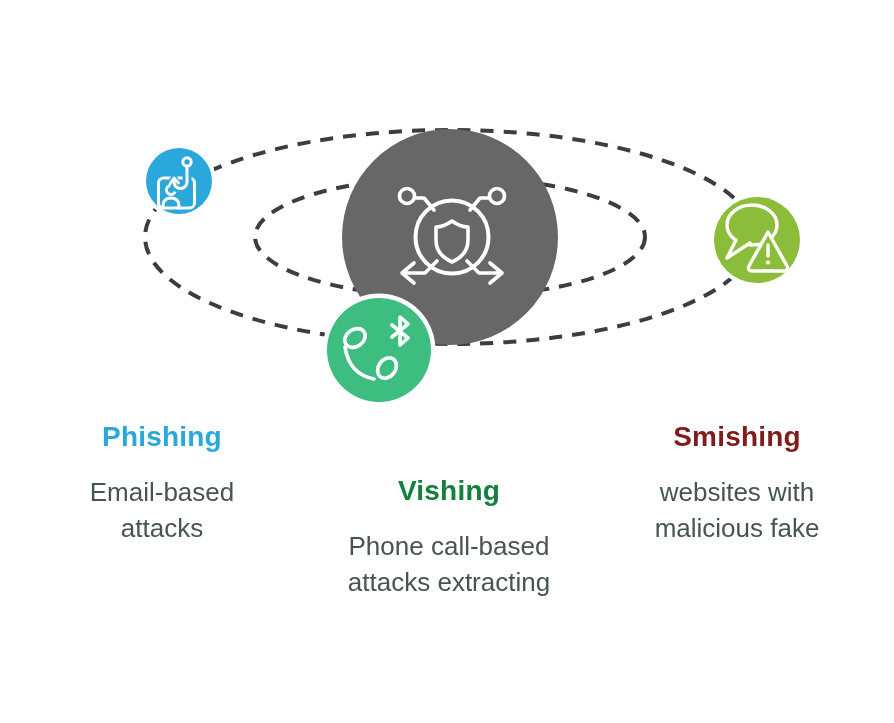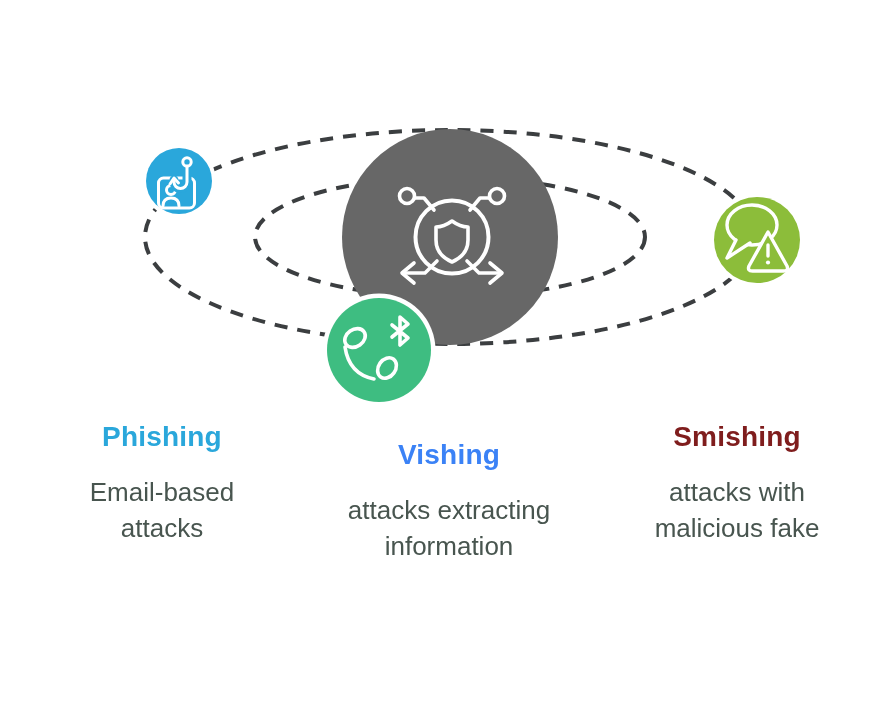--- a/index.html
+++ b/index.html
@@ -14,21 +14,21 @@
   .col{position:absolute;width:300px;text-align:center;}
   .col .title{
     font-size:28px;font-weight:700;line-height:34px;letter-spacing:.2px;
     margin-bottom:20px;
   }
   .col .desc{font-size:26px;line-height:36px;color:#48554F;font-weight:400;}
   .col-phishing{left:12px;top:420px;}
   .col-vishing{left:299px;top:438px;}
   .col-smishing{left:587px;top:420px;}
   .t-blue{color:#2AA7DB;}
-  .t-emerald{color:#3b82f6;}
+  .t-emerald{color:#15803d;margin-top:36px;}
   .t-olive{color:#7f1d1d;}
 </style>
 </head>
 <body>
 
 <div class="canvas">
 
   <svg class="diagram" width="894" height="723" viewBox="0 0 894 723">
 
     <ellipse cx="450" cy="237" rx="305" ry="107" fill="none" stroke="#3B3E40" stroke-width="4" stroke-dasharray="13 10"></ellipse>
@@ -94,26 +94,26 @@
     <div class="title t-blue">Phishing</div>
     <div class="desc">
       <div>Email-based</div>
       <div>attacks</div>
     </div>
   </div>
 
   <div class="col col-vishing">
     <div class="title t-emerald">Vishing</div>
     <div class="desc">
+      <div>Phone call-based</div>
       <div>attacks extracting</div>
-      <div>information</div>
     </div>
   </div>
 
   <div class="col col-smishing">
     <div class="title t-olive">Smishing</div>
     <div class="desc">
-      <div>attacks with</div>
+      <div>websites with</div>
       <div>malicious fake</div>
     </div>
   </div>
 
 </div>
 
 </body></html>

